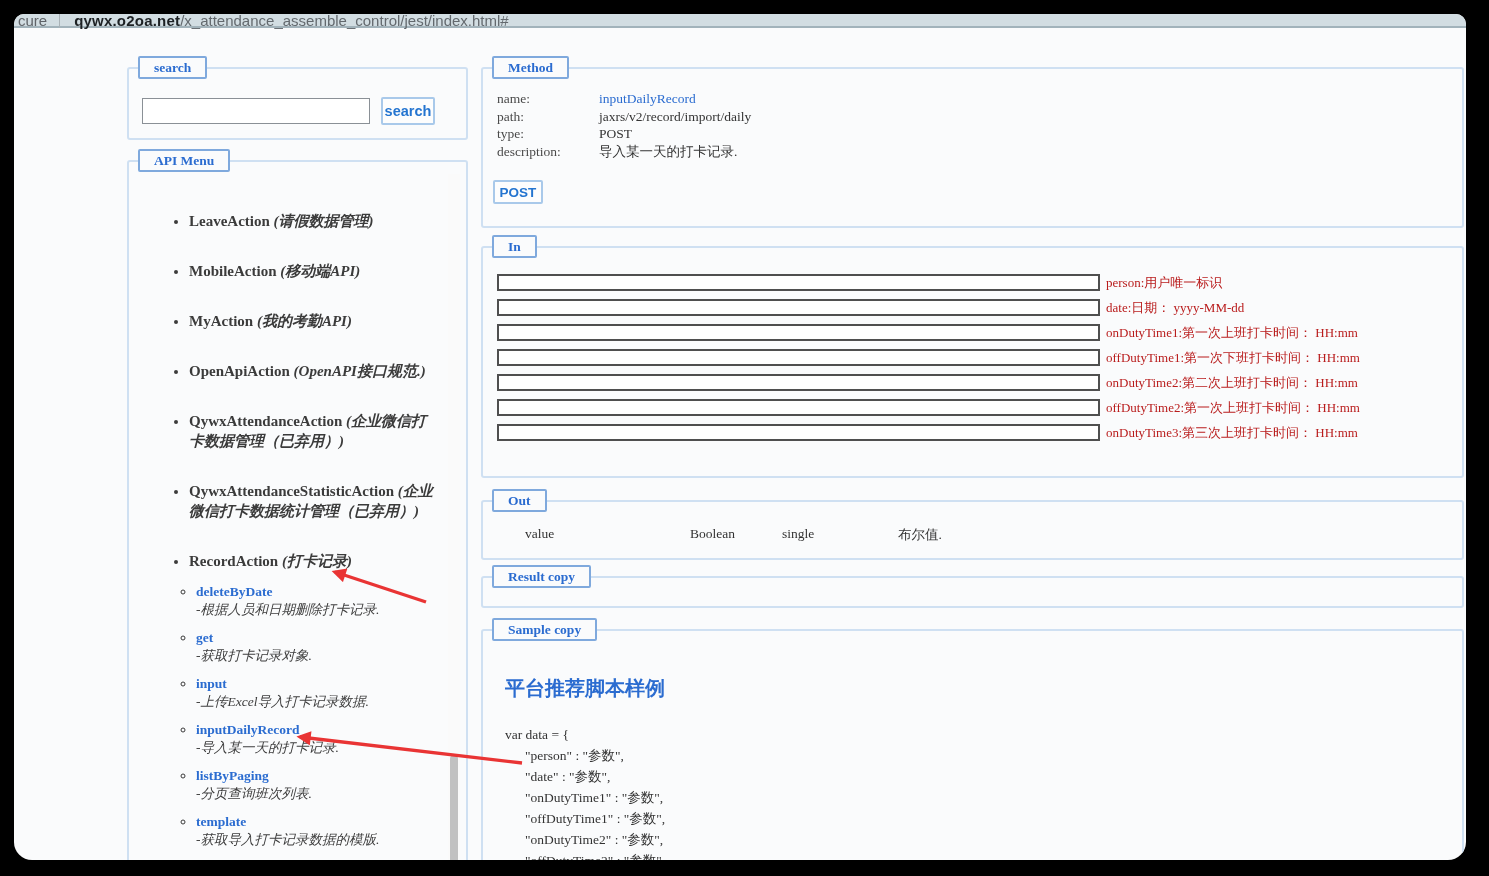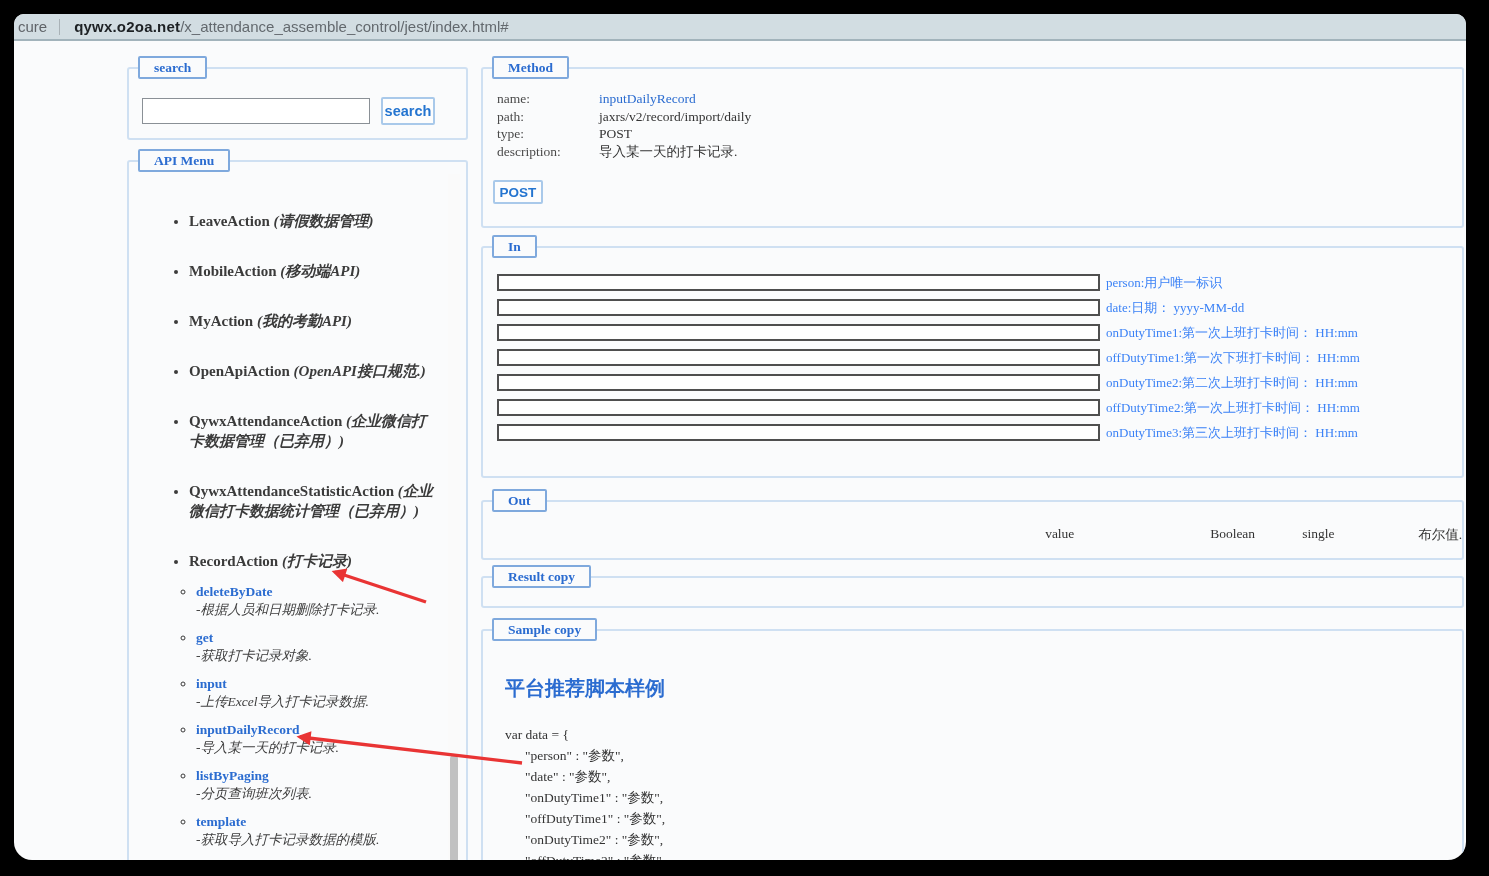--- a/index.html
+++ b/index.html
@@ -3,21 +3,21 @@
 <meta charset="utf-8">
 <style>
   * { margin:0; padding:0; box-sizing:border-box; }
   html,body { width:1489px; height:876px; }
   body { background:#000; position:relative; font-family:"Liberation Serif", serif; }
 
   .window { position:absolute; left:14px; top:14px; width:1452px; height:846px;
             background:#fafbfc; border-radius:10px 10px 18px 18px; overflow:hidden; }
 
   
-  .topbar { height:27px; background:#d2dde2; border-bottom:2px solid #a2b3bb;
+  .topbar { height:14px; background:#d2dde2; border-bottom:2px solid #a2b3bb;
             display:flex; align-items:center;
             font-family:"Liberation Sans", sans-serif; font-size:15px; color:#5f6368; }
   .secure-label { padding-left:4px; white-space:nowrap; }
   .bar-divider { width:0; height:16px; border-left:1px solid #a9b2b7; margin:0 14px 0 12px; }
   .url { white-space:nowrap; }
   .url .host { color:#1d2124; font-weight:bold; letter-spacing:.2px; }
   .url .path { color:#63696e; }
 
   
   .fs { position:absolute; border:2px solid #cfe0f2; border-radius:3px; background:transparent; }
@@ -61,24 +61,24 @@
   .mrow { display:flex; }
   .mlabel { width:102px; color:#4a4a4a; }
   .mvalue.link { color:#2b6cd0; }
   .post-btn { position:absolute; left:10px; top:111px; width:50px; height:24px; font-size:13.5px; }
 
   
   .inrows { padding:22px 0 0 14px; }
   .inrow { display:flex; align-items:center; height:25px; }
   .inrow input { width:603px; height:17px; border:2px solid #4f4f4f; background:#fff;
                  font-family:"Liberation Sans", sans-serif; font-size:12px; padding:0 3px; }
-  .inrow label { margin-left:6px; font-size:13px; color:#3b82f6; white-space:nowrap; }
-
-  
-  .outrow { padding:24px 0 0 14px; display:flex; font-size:13.5px; color:#333;justify-content:flex-end; }
+  .inrow label { margin-left:6px; font-size:13px; color:#b91c1c; white-space:nowrap; }
+
+  
+  .outrow { padding:24px 0 0 14px; display:flex; font-size:13.5px; color:#333; }
   .outrow .c1 { width:165px; } .outrow .c2 { width:92px; } .outrow .c3 { width:116px; }
 
   
   .sample-title { margin:44px 0 0 22px; font-size:20px; font-weight:bold; color:#2b6cd0; }
   .code { margin:22px 0 0 22px; font-size:13.5px; color:#333; line-height:21px; }
   .code .ind { padding-left:20px; }
 
   
   .arrows { position:absolute; left:0; top:0; width:1452px; height:846px;
             pointer-events:none; z-index:5; }

